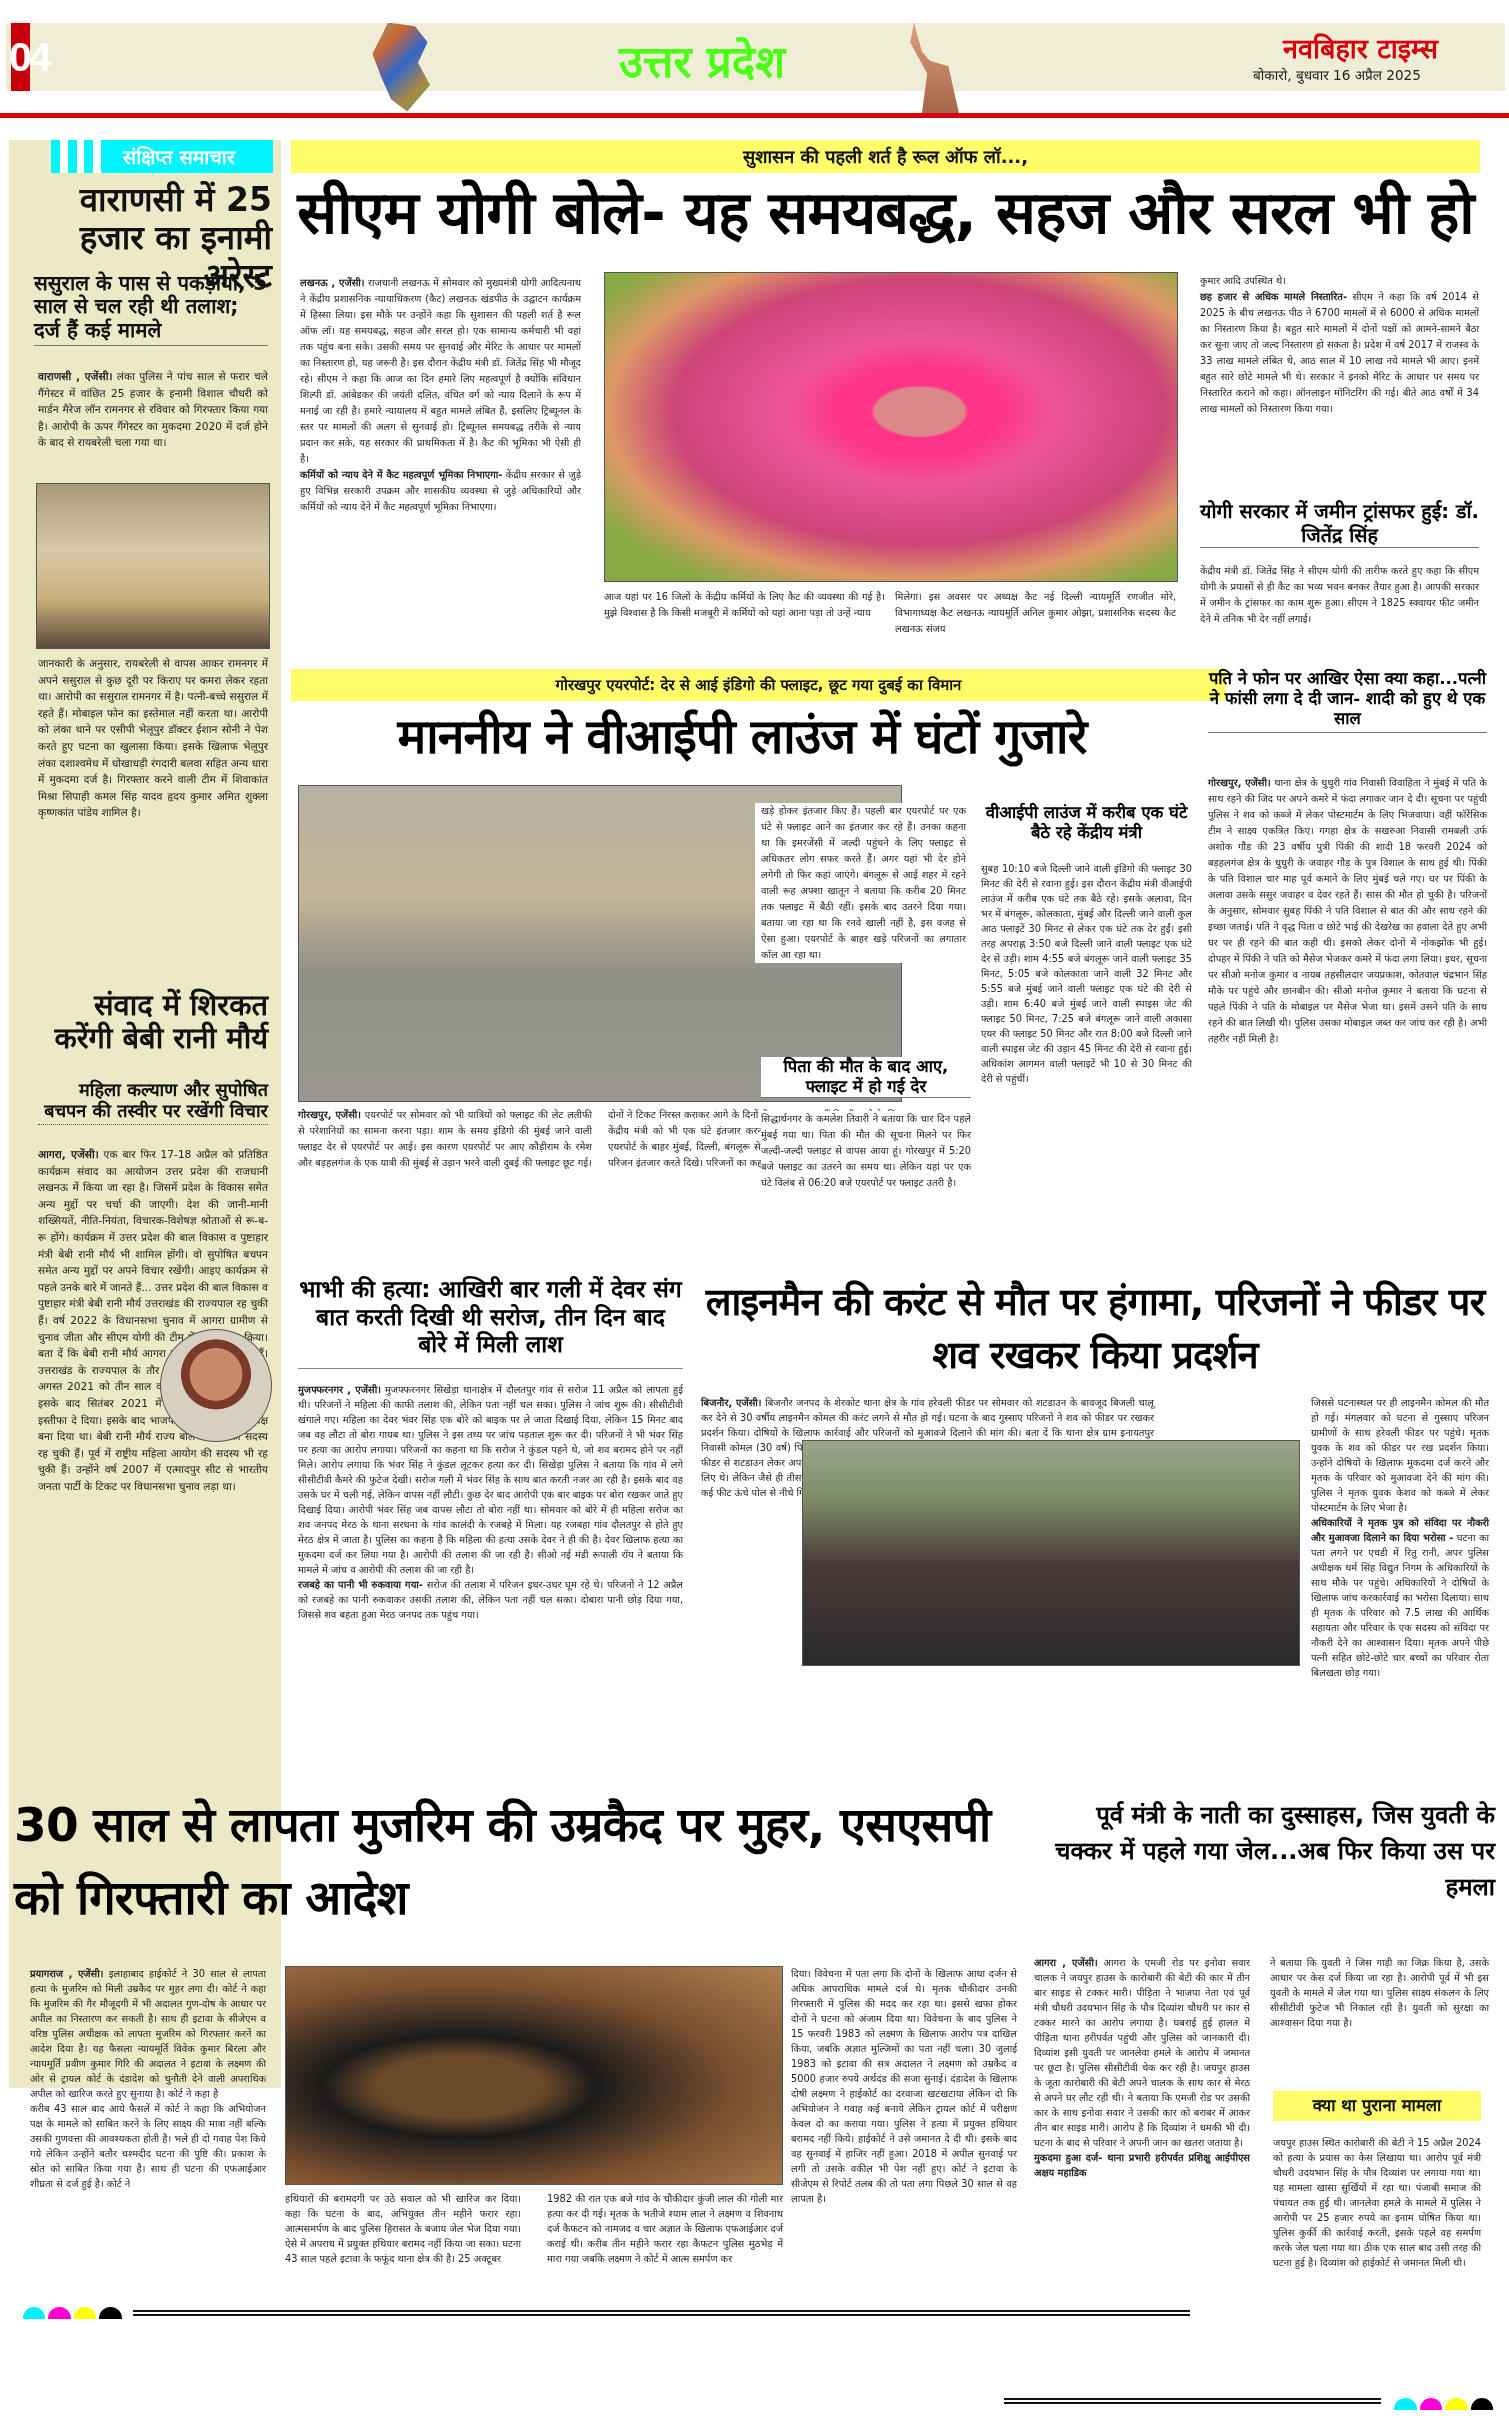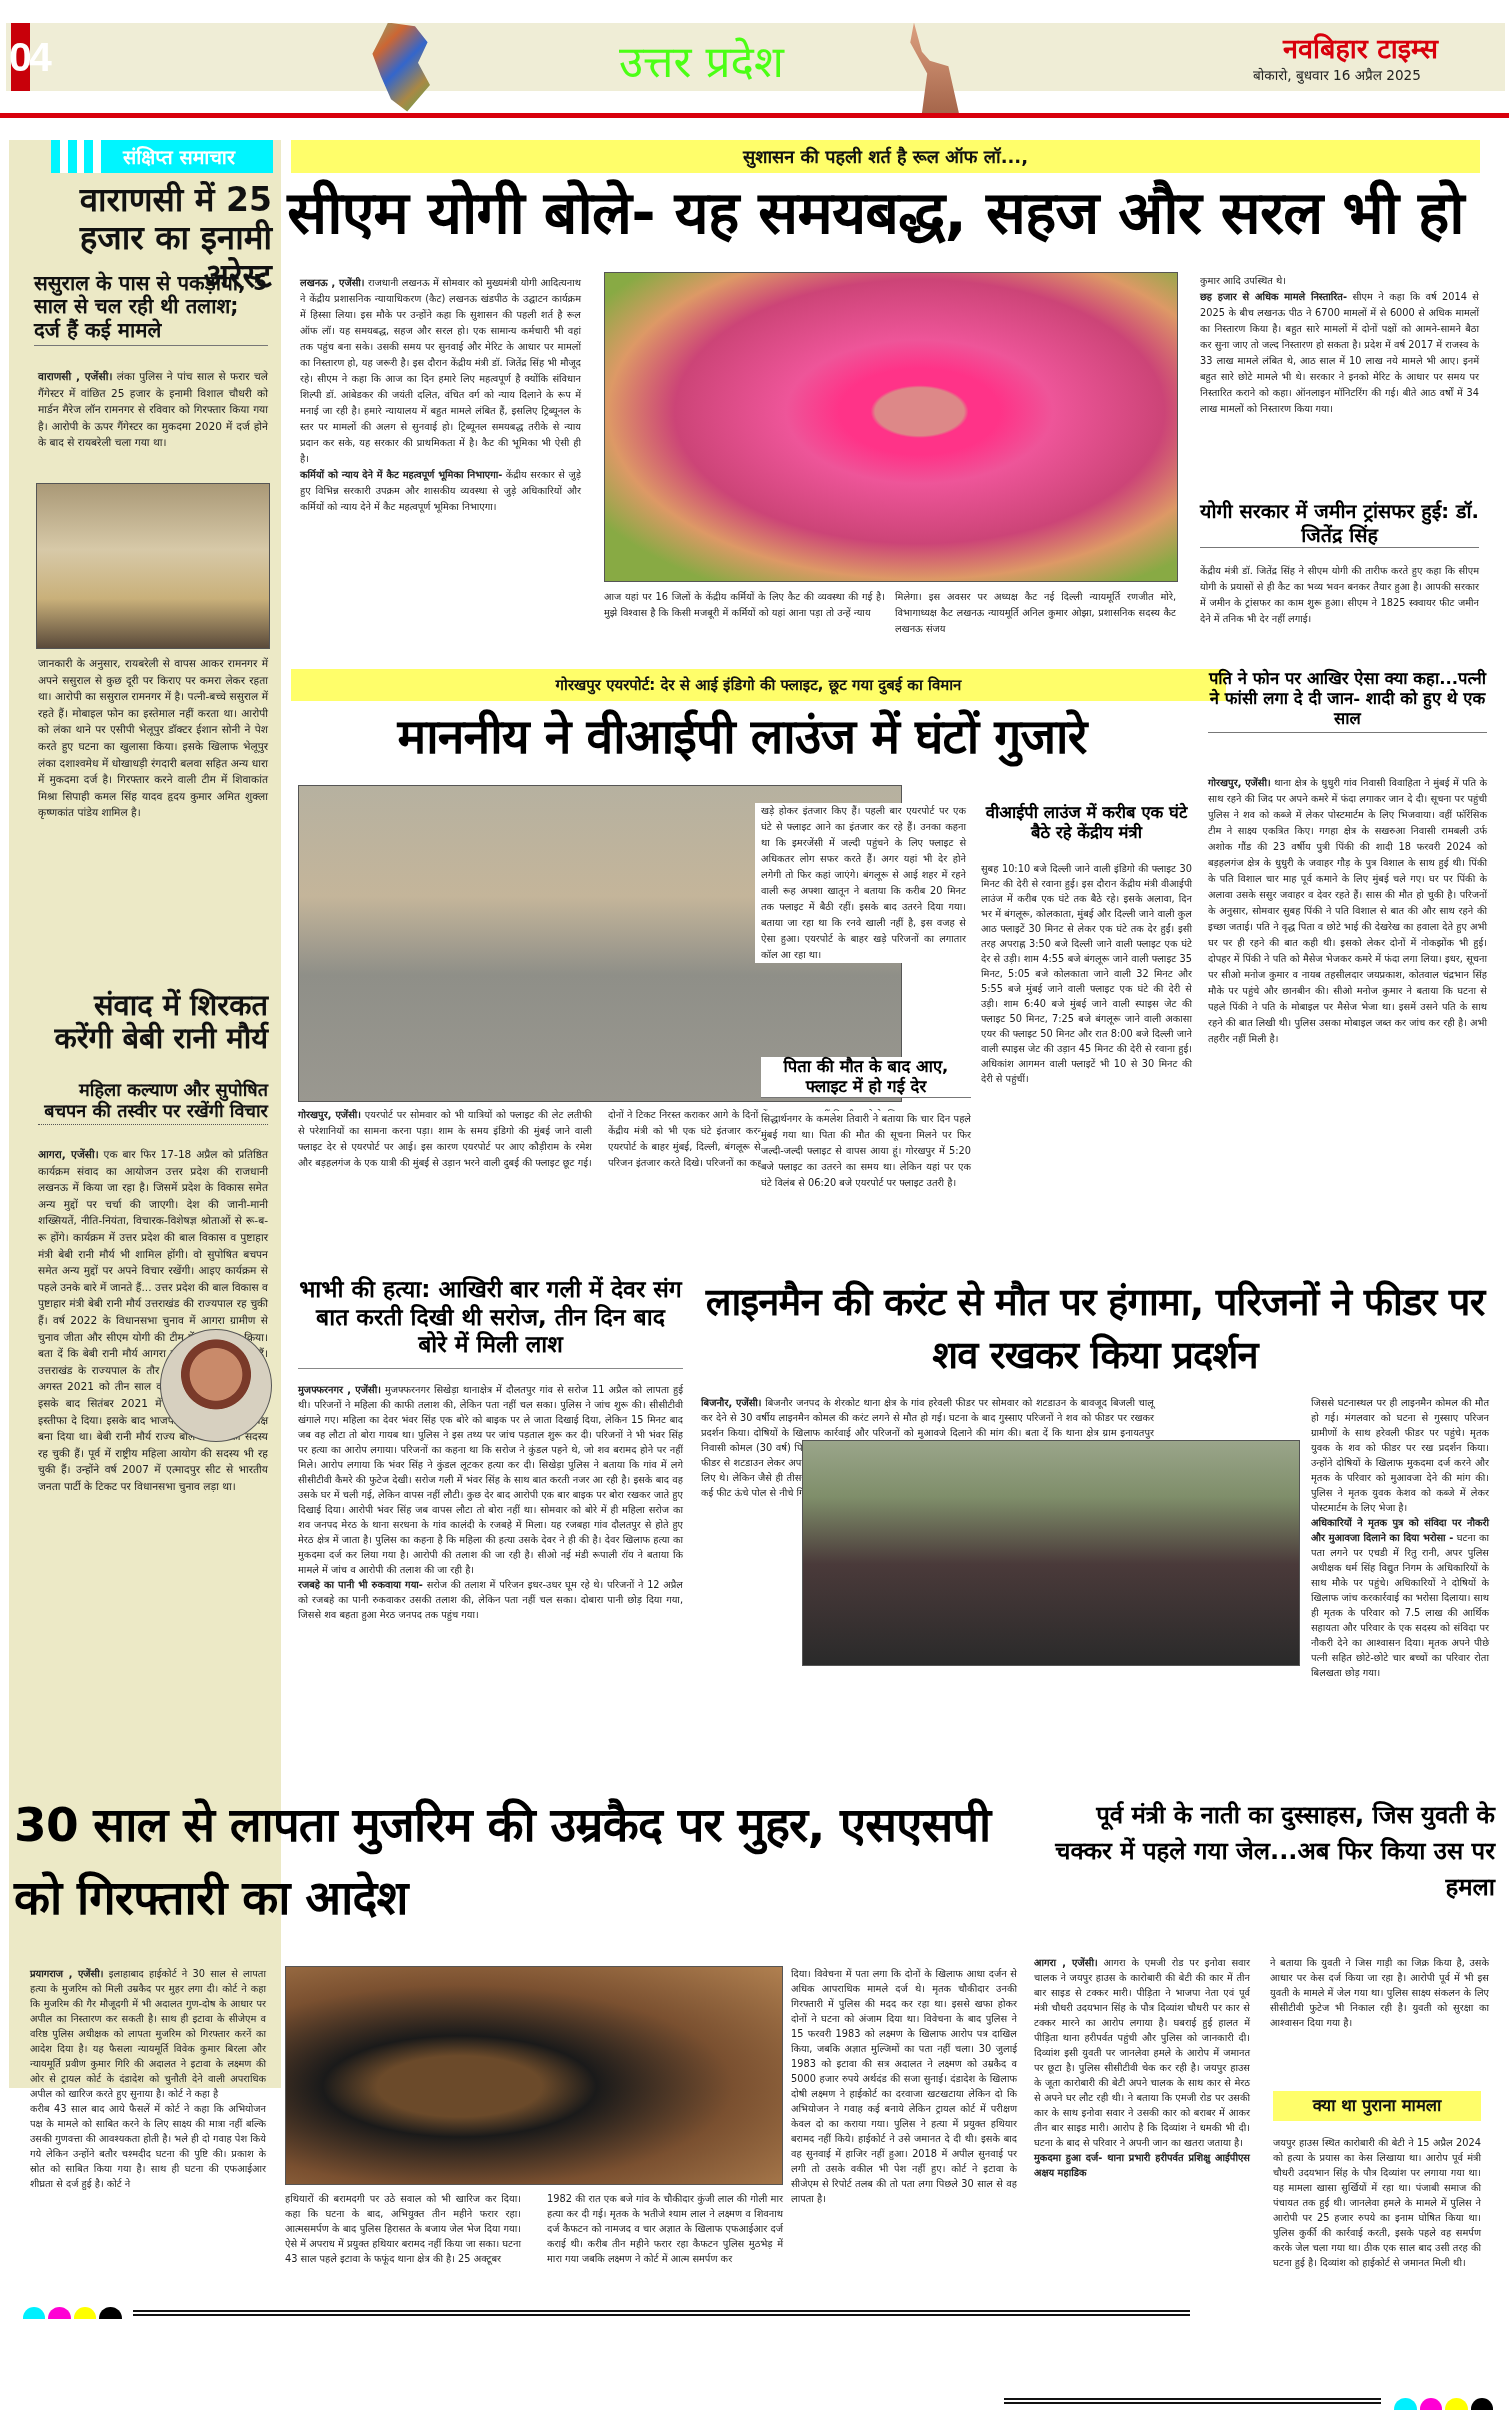--- a/index.html
+++ b/index.html
@@ -2,21 +2,21 @@
 <html style="font-size:12px"><head>
 <meta charset="utf-8">
 <style>
 *{box-sizing:border-box;margin:0;padding:0}
 body{width:1510px;height:2426px;background:#fff;font-family:"DejaVu Sans",sans-serif;color:#111;position:relative;overflow:hidden}
 .abs{position:absolute}
 .masthead{left:6px;top:22.6px;width:1499px;height:68px;background:#efedd6}
 .page-no{left:10.6px;top:22.6px;width:19.6px;height:68px;background:#c8000a;color:#fff;font-weight:bold;font-size:41px;line-height:68px;text-align:center;width:19.6px}
 .page-no span{display:block;width:19.6px;font-family:"Liberation Sans",sans-serif;letter-spacing:-3px;margin-left:-1.5px}
 .redline{left:0;top:113px;width:1510px;height:4.5px;background:#d8000c}
-.section-title{left:619px;top:30px;font-size:44px;font-weight:normal;color:#4bff14;font-family:"DejaVu Sans",sans-serif}
+.section-title{left:619px;top:30px;font-size:44px;font-weight:bold;color:#4bff14;font-family:"DejaVu Sans",sans-serif}
 .brand{left:1283px;top:29px;font-size:27px;font-weight:bold;color:#d8000c}
 .date{left:1253px;top:65px;font-size:13.6px;color:#222}
 .brief-bar{left:38px;top:140px;width:236px;height:33px;background:#00f5ff}
 .brief-bar .stripes{position:absolute;left:0;top:0;width:53px;height:33px;background:repeating-linear-gradient(90deg,#00f5ff 0 9px,#fff 9px 16.6px)}
 .brief-bar .lbl{position:absolute;left:72px;top:3px;color:#fff;font-weight:bold;font-size:19.6px}
 .h-left{font-weight:bold;text-align:right;color:#111;line-height:1.15}
 .body{font-size:10.6px;line-height:16.6px;text-align:justify;color:#222}
 .body b{font-weight:bold}
 .yellow-bar{background:#fffe6a;text-align:center;font-weight:bold;color:#111}
 .bighead{font-weight:bold;color:#000;text-align:center;line-height:1.1;letter-spacing:-0.8px}
@@ -49,21 +49,21 @@
 <div class="abs h-left" style="left:34px;top:272px;width:234px;font-size:20.4px;text-align:left;border-bottom:1.5px solid #777;padding-bottom:3px">ससुराल के पास से पकड़ाया, 5 साल से चल रही थी तलाश; दर्ज हैं कई मामले</div>
 <div class="abs body" style="left:38px;top:368px;width:230px"><b>वाराणसी , एजेंसी।</b> <span>लंका पुलिस ने पांच साल से फरार चले गैंगेस्टर में वांछित 25 हजार के इनामी विशाल चौधरी को मार्डन मैरेज लॉन रामनगर से रविवार को गिरफ्तार किया गया है। आरोपी के ऊपर गैंगेस्टर का मुकदमा 2020 में दर्ज होने के बाद से रायबरेली चला गया था।</span></div>
 <div class="abs photo" style="left:36px;top:483px;width:234px;height:166px;background:linear-gradient(180deg,#a97,#d7c9a8 40%,#c9b07a 70%,#5a4a3a)"></div>
 <div class="abs body" style="left:38px;top:655px;width:230px">जानकारी के अनुसार, रायबरेली से वापस आकर रामनगर में अपने ससुराल से कुछ दूरी पर किराए पर कमरा लेकर रहता था। आरोपी का ससुराल रामनगर में है। पत्नी-बच्चे ससुराल में रहते हैं। मोबाइल फोन का इस्तेमाल नहीं करता था। आरोपी को लंका थाने पर एसीपी भेलूपुर डॉक्टर ईशान सोनी ने पेश करते हुए घटना का खुलासा किया। इसके खिलाफ भेलूपुर लंका दशाश्वमेध में धोखाधड़ी रंगदारी बलवा सहित अन्य धारा में मुकदमा दर्ज है। गिरफ्तार करने वाली टीम में शिवाकांत मिश्रा सिपाही कमल सिंह यादव हृदय कुमार अमित शुक्ला कृष्णकांत पांडेय शामिल है।</div>
 <div class="abs h-left" style="left:34px;top:989px;width:234px;font-size:29px">संवाद में शिरकत करेंगी बेबी रानी मौर्य</div>
 <div class="abs h-left" style="left:38px;top:1080px;width:230px;font-size:18px;border-bottom:1.5px dotted #555;padding-bottom:3px">महिला कल्याण और सुपोषित बचपन की तस्वीर पर रखेंगी विचार</div>
 <div class="abs body" style="left:38px;top:1146px;width:230px"><b>आगरा, एजेंसी।</b> <span>एक बार फिर 17-18 अप्रैल को प्रतिष्ठित कार्यक्रम संवाद का आयोजन उत्तर प्रदेश की राजधानी लखनऊ में किया जा रहा है। जिसमें प्रदेश के विकास समेत अन्य मुद्दों पर चर्चा की जाएगी। देश की जानी-मानी शख्सियतें, नीति-नियंता, विचारक-विशेषज्ञ श्रोताओं से रू-ब-रू होंगे। कार्यक्रम में उत्तर प्रदेश की बाल विकास व पुष्टाहार मंत्री बेबी रानी मौर्य भी शामिल होंगी। वो सुपोषित बचपन समेत अन्य मुद्दों पर अपने विचार रखेंगी। आइए कार्यक्रम से पहले उनके बारे में जानते हैं... उत्तर प्रदेश की बाल विकास व पुष्टाहार मंत्री बेबी रानी मौर्य उत्तराखंड की राज्यपाल रह चुकी हैं। वर्ष 2022 के विधानसभा चुनाव में आगरा ग्रामीण से चुनाव जीता और सीएम योगी की टीम में स्थान प्राप्त किया। बता दें कि बेबी रानी मौर्य आगरा की मेयर भी रह चुकी हैं। उत्तराखंड के राज्यपाल के तौर पर बेबी रानी मौर्य ने 26 अगस्त 2021 को तीन साल का कार्यकाल पूरा किया था। इसके बाद सितंबर 2021 में उन्होंने राज्यपाल पद से इस्तीफा दे दिया। इसके बाद भाजपा ने उन्हें राष्ट्रीय उपाध्यक्ष बना दिया था। बेबी रानी मौर्य राज्य बाल आयोग की सदस्य रह चुकी हैं। पूर्व में राष्ट्रीय महिला आयोग की सदस्य भी रह चुकी हैं। उन्होंने वर्ष 2007 में एत्मादपुर सीट से भारतीय जनता पार्टी के टिकट पर विधानसभा चुनाव लड़ा था।</span></div>
 <div class="abs photo" style="left:160px;top:1329px;width:112px;height:113px;border-radius:50%;background:radial-gradient(circle at 50% 40%,#c98a6a 0 30%,#7a3a2a 31% 40%,#d7d0c0 41%)"></div>
 
 <div class="abs yellow-bar" style="left:291px;top:140px;width:1189px;height:33px;line-height:33px;font-size:18px">सुशासन की पहली शर्त है रूल ऑफ लॉ...,</div>
-<div class="abs bighead" style="left:281px;top:181px;width:1189px;font-size:59px">सीएम योगी बोले- यह समयबद्ध, सहज और सरल भी हो</div>
+<div class="abs bighead" style="left:291px;top:181px;width:1189px;font-size:59px">सीएम योगी बोले- यह समयबद्ध, सहज और सरल भी हो</div>
 <div class="abs body" style="left:300px;top:275px;width:281px;font-size:9.8px;line-height:16px">
   <b>लखनऊ , एजेंसी।</b> <span>राजधानी लखनऊ में सोमवार को मुख्यमंत्री योगी आदित्यनाथ ने केंद्रीय प्रशासनिक न्यायाधिकरण (कैट) लखनऊ खंडपीठ के उद्घाटन कार्यक्रम में हिस्सा लिया। इस मौके पर उन्होंने कहा कि सुशासन की पहली शर्त है रूल ऑफ लॉ। यह समयबद्ध, सहज और सरल हो। एक सामान्य कर्मचारी भी वहां तक पहुंच बना सके। उसकी समय पर सुनवाई और मेरिट के आधार पर मामलों का निस्तारण हो, यह जरूरी है। इस दौरान केंद्रीय मंत्री डॉ. जितेंद्र सिंह भी मौजूद रहे। सीएम ने कहा कि आज का दिन हमारे लिए महत्वपूर्ण है क्योंकि संविधान शिल्पी डॉ. आंबेडकर की जयंती दलित, वंचित वर्ग को न्याय दिलाने के रूप में मनाई जा रही है। हमारे न्यायालय में बहुत मामले लंबित हैं, इसलिए ट्रिब्यूनल के स्तर पर मामलों की अलग से सुनवाई हो। ट्रिब्यूनल समयबद्ध तरीके से न्याय प्रदान कर सके, यह सरकार की प्राथमिकता में है। कैट की भूमिका भी ऐसी ही है।</span><br>
   <b>कर्मियों को न्याय देने में कैट महत्वपूर्ण भूमिका निभाएगा-</b> <span>केंद्रीय सरकार से जुड़े हुए विभिन्न सरकारी उपक्रम और शासकीय व्यवस्था से जुड़े अधिकारियों और कर्मियों को न्याय देने में कैट महत्वपूर्ण भूमिका निभाएगा।</span>
 </div>
 <div class="abs photo" style="left:604px;top:272px;width:574px;height:310px;background:radial-gradient(ellipse at 55% 45%,#d88 0 10%,#f38 11% 18%,#e59 30%,#c47 55%,#d96 70%,#8a4 85%)"></div>
 <div class="abs body" style="left:604px;top:589px;width:281px;font-size:9.8px;line-height:16px">आज यहां पर 16 जिलों के केंद्रीय कर्मियों के लिए कैट की व्यवस्था की गई है। मुझे विश्वास है कि किसी मजबूरी में कर्मियों को यहां आना पड़ा तो उन्हें न्याय</div>
 <div class="abs body" style="left:895px;top:589px;width:281px;font-size:9.8px;line-height:16px">मिलेगा। इस अवसर पर अध्यक्ष कैट नई दिल्ली न्यायमूर्ति रणजीत मोरे, विभागाध्यक्ष कैट लखनऊ न्यायमूर्ति अनिल कुमार ओझा, प्रशासनिक सदस्य कैट लखनऊ संजय</div>
 <div class="abs body" style="left:1200px;top:273px;width:279px;font-size:9.8px;line-height:16px">
   <span>कुमार आदि उपस्थित थे।</span><br>
   <b>छह हजार से अधिक मामले निस्तारित-</b> <span>सीएम ने कहा कि वर्ष 2014 से 2025 के बीच लखनऊ पीठ ने 6700 मामलों में से 6000 से अधिक मामलों का निस्तारण किया है। बहुत सारे मामलों में दोनों पक्षों को आमने-सामने बैठा कर सुना जाए तो जल्द निस्तारण हो सकता है। प्रदेश में वर्ष 2017 में राजस्व के 33 लाख मामले लंबित थे, आठ साल में 10 लाख नये मामले भी आए। इनमें बहुत सारे छोटे मामले भी थे। सरकार ने इनको मेरिट के आधार पर समय पर निस्तारित कराने को कहा। ऑनलाइन मॉनिटरिंग की गई। बीते आठ वर्षों में 34 लाख मामलों को निस्तारण किया गया।</span>

